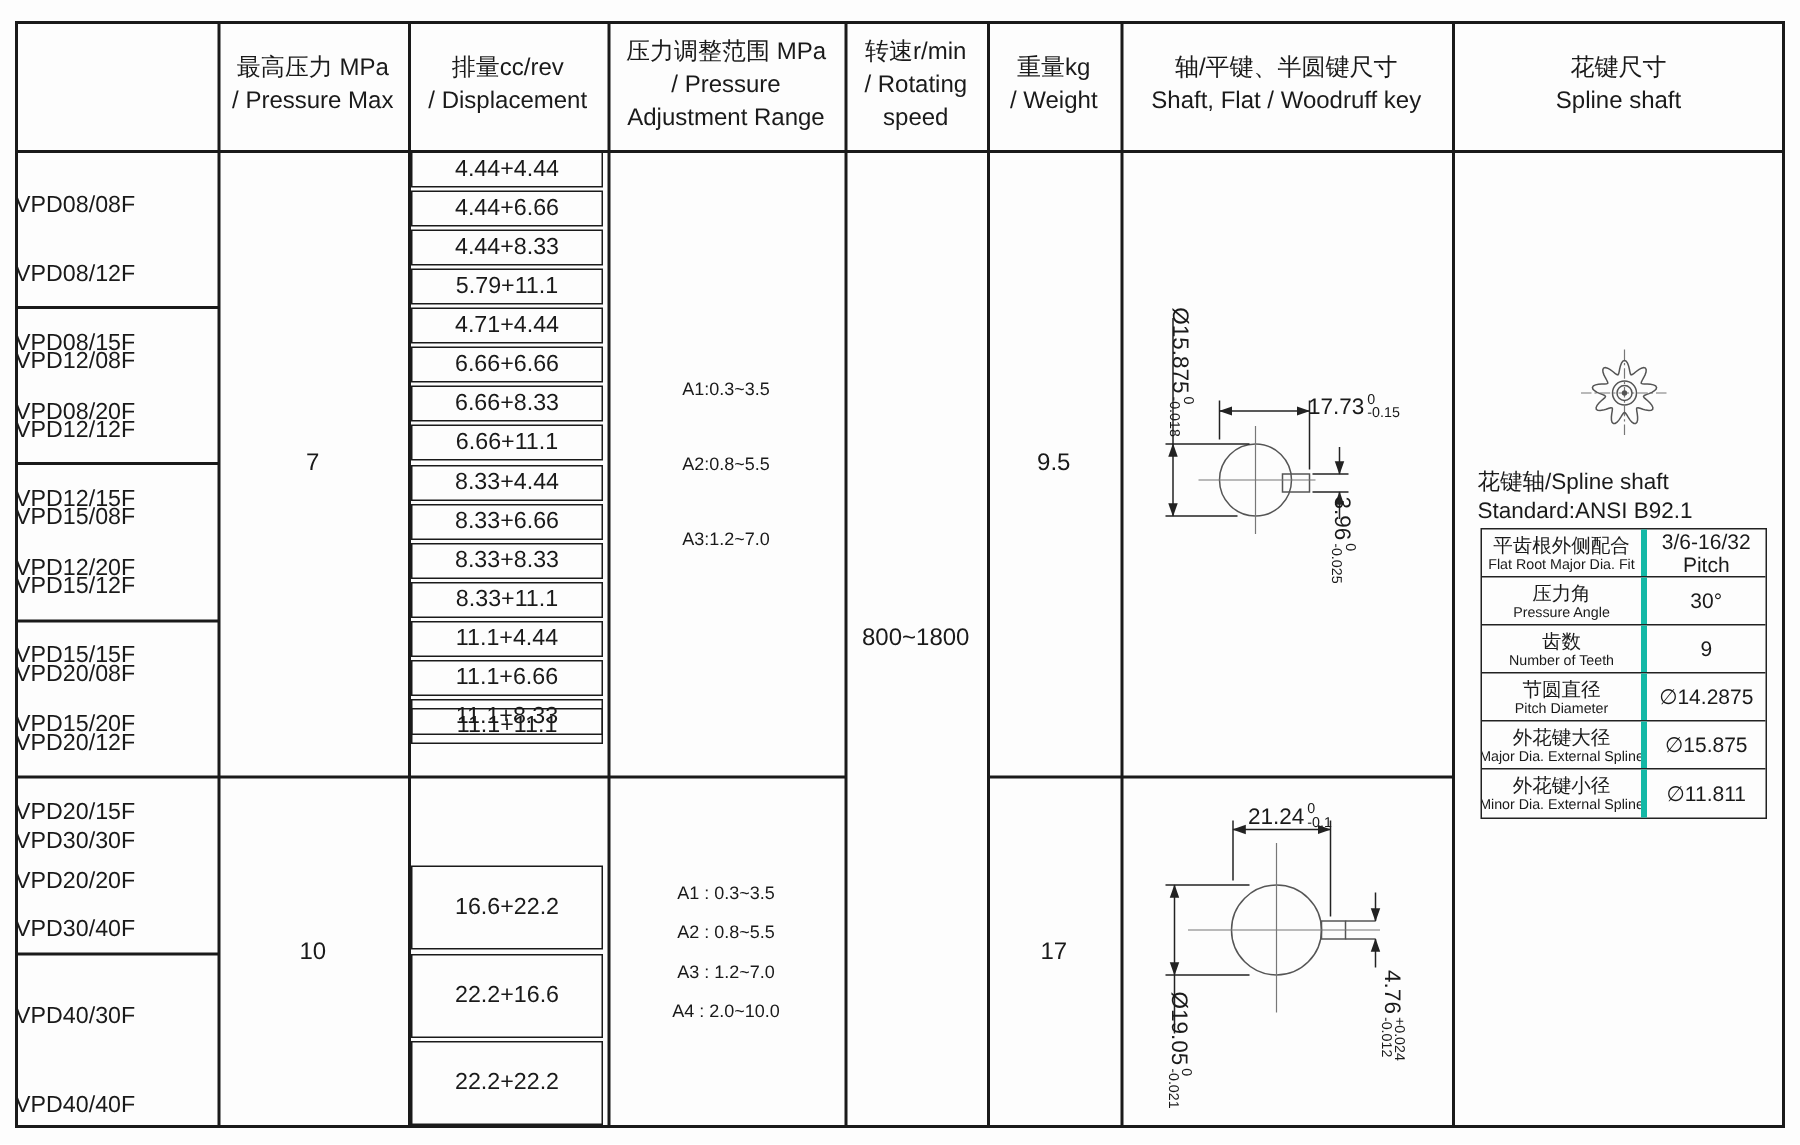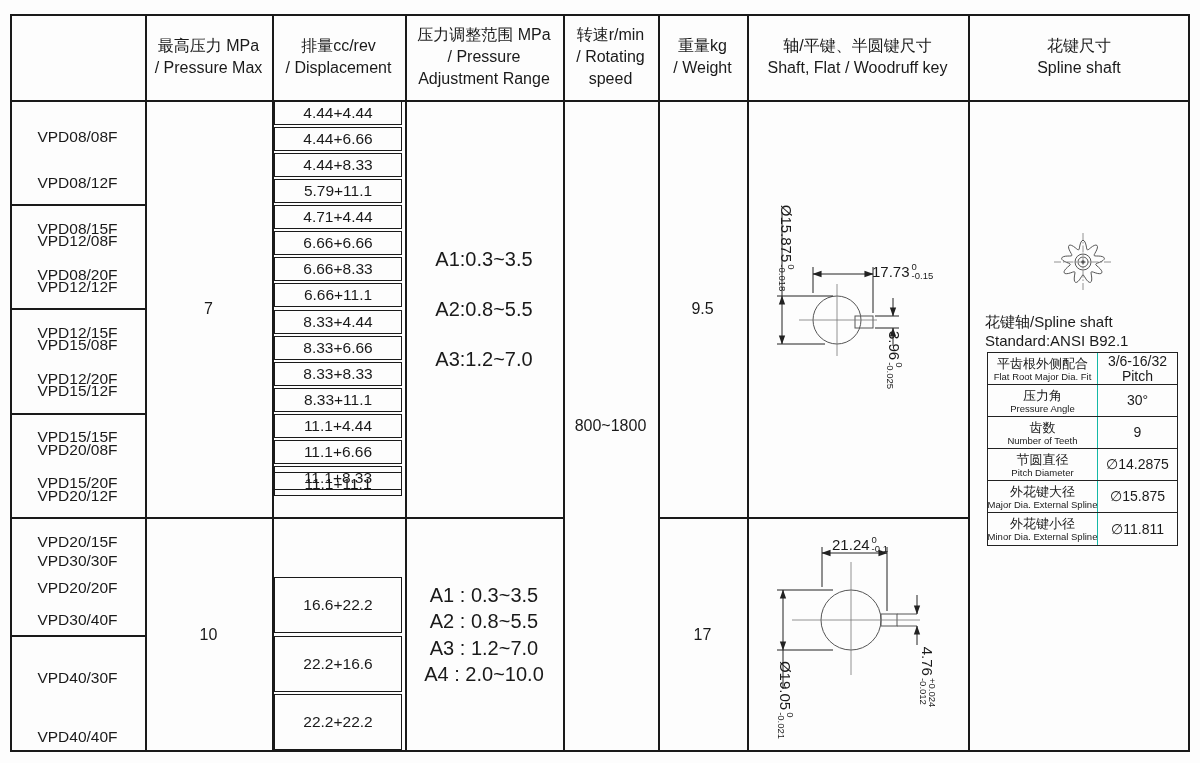--- a/index.html
+++ b/index.html
@@ -5,35 +5,35 @@
   html,body{margin:0;padding:0;background:#fff;}
   .page{position:relative;width:1200px;height:763px;background:#fdfdfd;overflow:hidden;
         font-family:"Liberation Sans","DejaVu Sans",sans-serif;color:#1a1a1a;}
   .frame{position:absolute;left:10px;top:14px;width:1180px;height:738px;border:2px solid #1a1a1a;box-sizing:border-box;}
   .vl{position:absolute;top:14px;height:738px;width:1.5px;background:#1a1a1a;}
   .hl{position:absolute;height:1.5px;background:#1a1a1a;}
   .hcell{position:absolute;top:14px;height:86px;display:flex;align-items:center;justify-content:center;
          text-align:center;font-size:16px;line-height:22px;white-space:pre-line;}
   .cell{position:absolute;display:flex;align-items:center;justify-content:center;text-align:center;font-size:16px;}
   .mgroup{position:absolute;left:10px;width:135px;display:flex;flex-direction:column;justify-content:space-around;}
-  .model{font-size:15.5px;text-align:center;margin-top:28px;}
+  .model{font-size:15.5px;margin-top:28px;}
   .dbox{position:absolute;left:274px;width:128px;border:1.5px solid #1a1a1a;box-sizing:border-box;
         display:flex;align-items:center;justify-content:center;font-size:15.5px;}
   .adj{position:absolute;left:405px;width:158px;display:flex;flex-direction:column;align-items:center;justify-content:center;}
-  .adj div{font-size:20px;}
+  .adj div{font-size:12px;}
   .adj.a-top div{line-height:50px;}
   .adj.a-bot div{line-height:26.5px;}
   .dimlabel{position:absolute;display:flex;align-items:center;justify-content:center;font-size:15px;white-space:nowrap;}
   .rot90{transform:rotate(90deg);}
   .tol{display:inline-flex;flex-direction:column;justify-content:center;font-size:9.5px;line-height:9.5px;margin-left:2px;}
   .sp-title{position:absolute;left:985px;font-size:15px;line-height:18px;}
   .sp-table{position:absolute;left:987px;top:352px;width:191px;border:1.5px solid #222;box-sizing:border-box;}
   .sp-row{display:flex;height:32px;border-bottom:1px solid #222;box-sizing:border-box;}
   .sp-row:last-child{border-bottom:none;}
-  .sp-l{width:110px;border-right:1px solid #14b8a6;box-sizing:border-box;display:flex;flex-direction:column;
+  .sp-l{width:110px;border-right:4px solid #14b8a6;box-sizing:border-box;display:flex;flex-direction:column;
         justify-content:center;align-items:center;overflow:hidden;}
   .sp-zh{font-size:13px;line-height:15px;}
   .sp-en{font-size:9.5px;line-height:11px;white-space:nowrap;}
   .sp-v{flex:1;display:flex;align-items:center;justify-content:center;font-size:14px;line-height:15px;
         white-space:pre-line;text-align:center;}
   svg{position:absolute;overflow:visible;}
   .thin{stroke:#555;stroke-width:1;fill:none;}
   .cline{stroke:#777;stroke-width:0.8;fill:none;}
   .dline{stroke:#222;stroke-width:1;fill:none;}
 </style>

